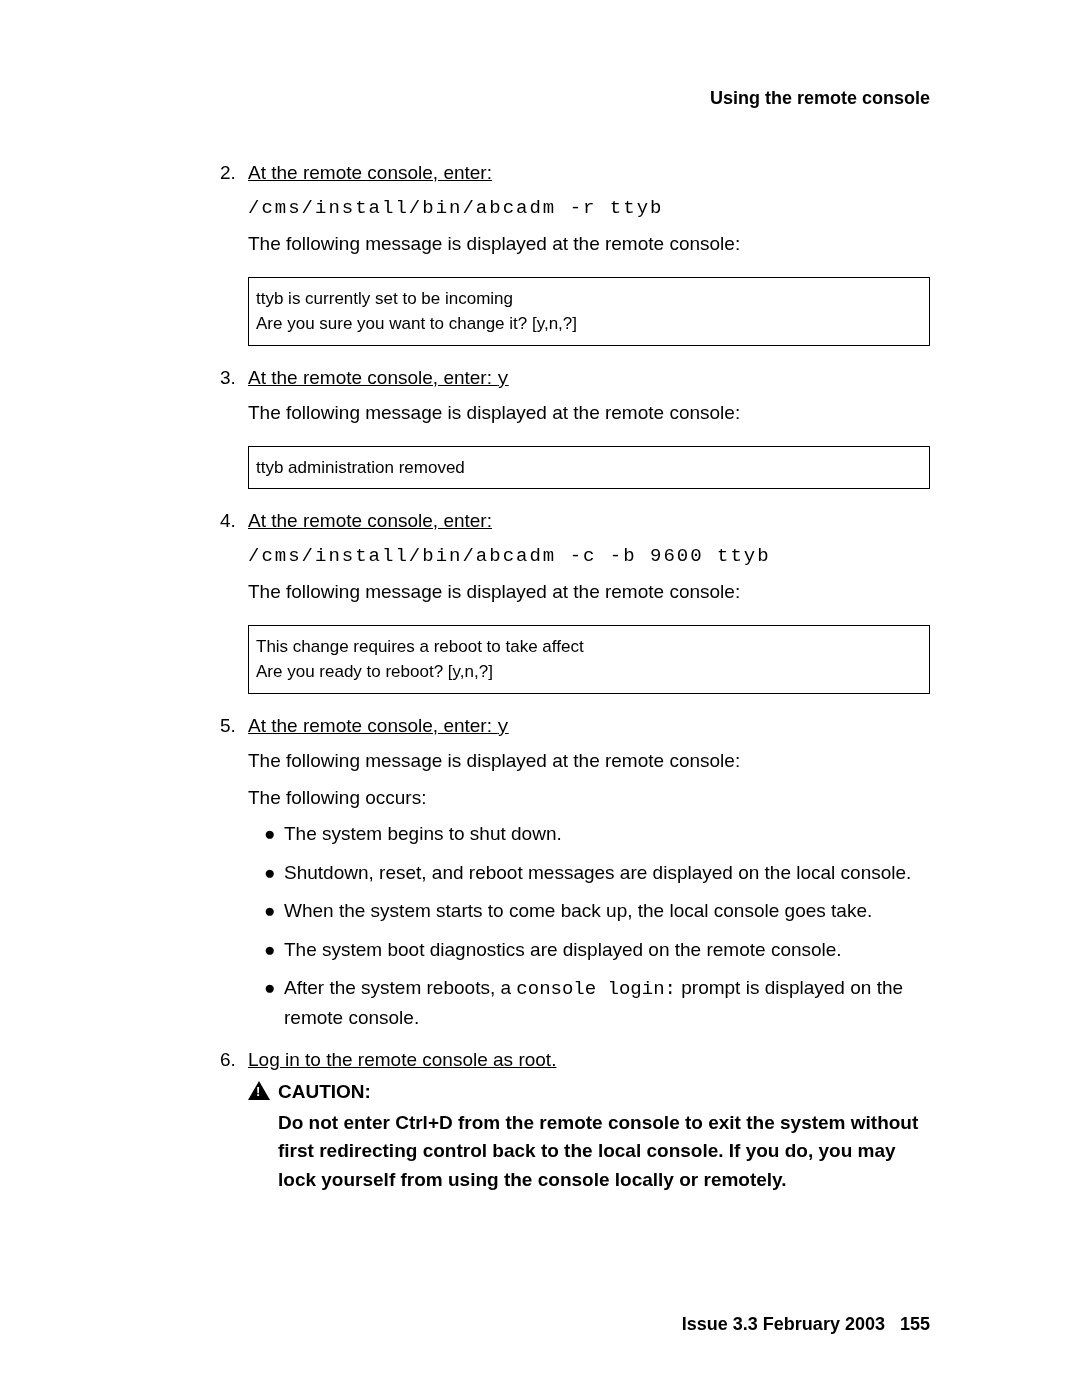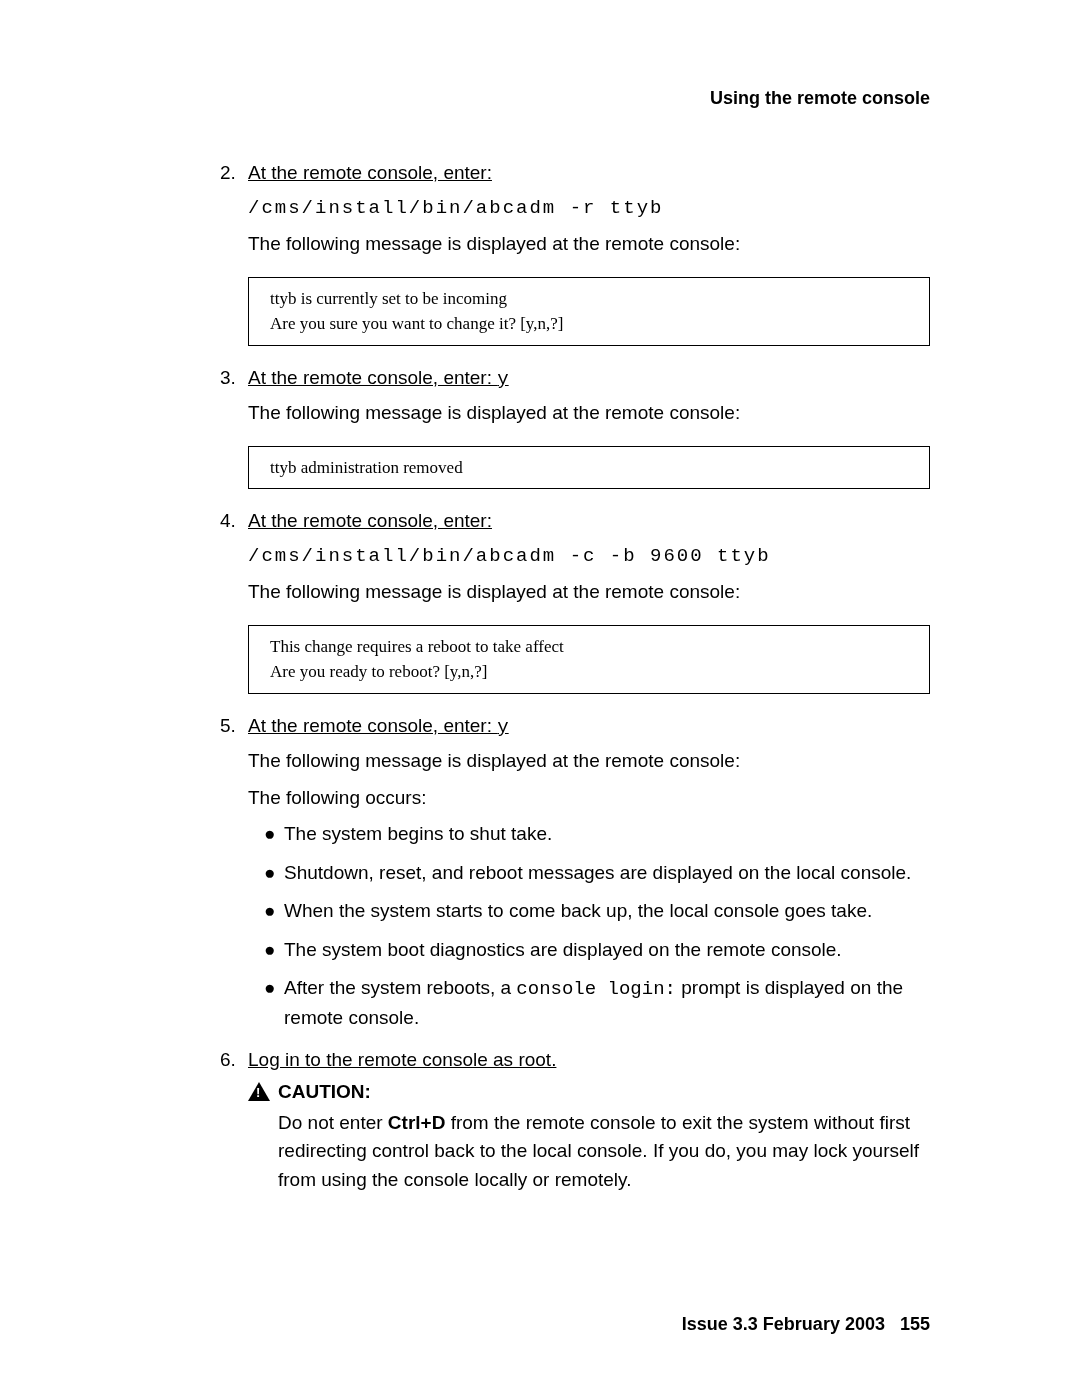--- a/index.html
+++ b/index.html
@@ -46,22 +46,22 @@
     letter-spacing: 2px;
     font-size: 19px;
   }
   .mono-inline {
     font-family: "Courier New", Courier, monospace;
     font-size: 19px;
   }
   .codebox {
     border: 1px solid #000000;
     margin: 18px 0 18px 28px;
-    padding: 8px 21px;
-    font-family: Liberation Serif, serif;
+    padding: 8px 7px;
+    font-family: Liberation Sans, sans-serif;
     font-size: 17px;
     line-height: 1.5;
     white-space: pre;
   }
   .bullets {
     margin-left: 44px;
     margin-bottom: 14px;
   }
   .bul {
     display: flex;
@@ -74,21 +74,20 @@
     flex-shrink: 0;
     font-size: 19px;
   }
   .bul .bt { flex: 1; }
   .caution-block {
     margin-left: 28px;
     margin-top: 6px;
   }
   .caution-head {
     display: flex;
-    align-items: center;
     gap: 8px;
     margin-bottom: 6px;
   }
   .caution-icon {
     width: 0; height: 0;
     border-left: 11px solid transparent;
     border-right: 11px solid transparent;
     border-bottom: 19px solid #000000;
     position: relative;
   }
@@ -102,20 +101,21 @@
     font-size: 13px;
   }
   .caution-label {
     font-weight: bold;
     font-size: 19px;
   }
   .caution-text {
     margin-left: 30px;
     font-size: 19px;
     line-height: 1.5;
+    font-weight: bold;
   }
   .footer {
     position: absolute;
     bottom: 62px;
     right: 150px;
     font-size: 18px;
   }
   .footer-bold { font-weight: bold; }
 </style>
 </head>
@@ -165,21 +165,21 @@
       <span class="step-num">5.</span>
       <span class="step-text">
         <span>At the remote console, enter: </span><span class="mono-inline">y</span>
       </span>
     </div>
     <div class="indent">The following message is displayed at the remote console:</div>
     <div class="indent">The following occurs:</div>
     <div class="bullets">
       <div class="bul">
           <span class="dot">●</span>
-          <span class="bt">The system begins to shut take.</span>
+          <span class="bt">The system begins to shut down.</span>
         </div>
       <div class="bul">
           <span class="dot">●</span>
           <span class="bt">Shutdown, reset, and reboot messages are displayed on the local console.</span>
         </div>
       <div class="bul">
           <span class="dot">●</span>
           <span class="bt">When the system starts to come back up, the local console goes take.</span>
         </div>
       <div class="bul">

